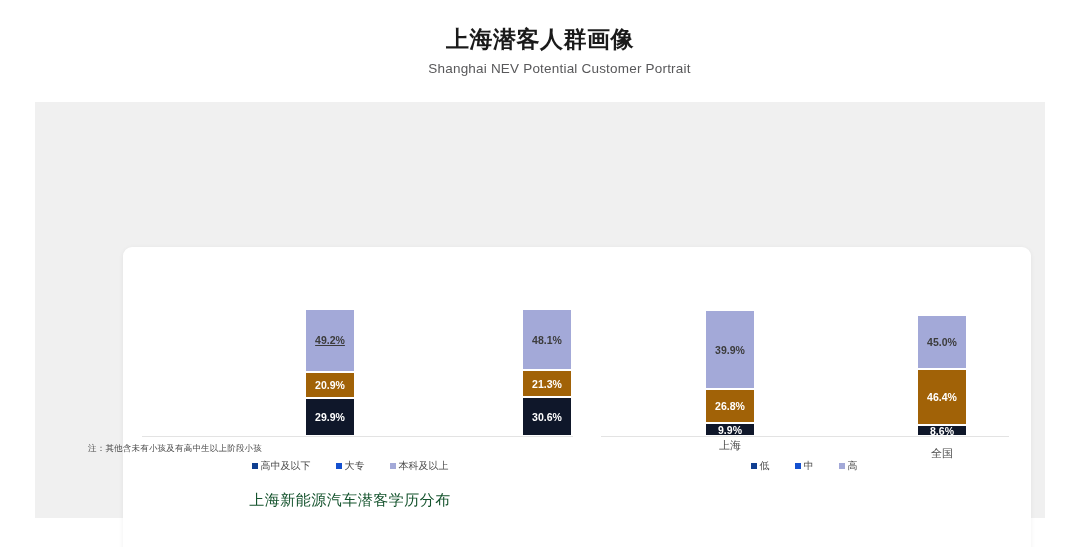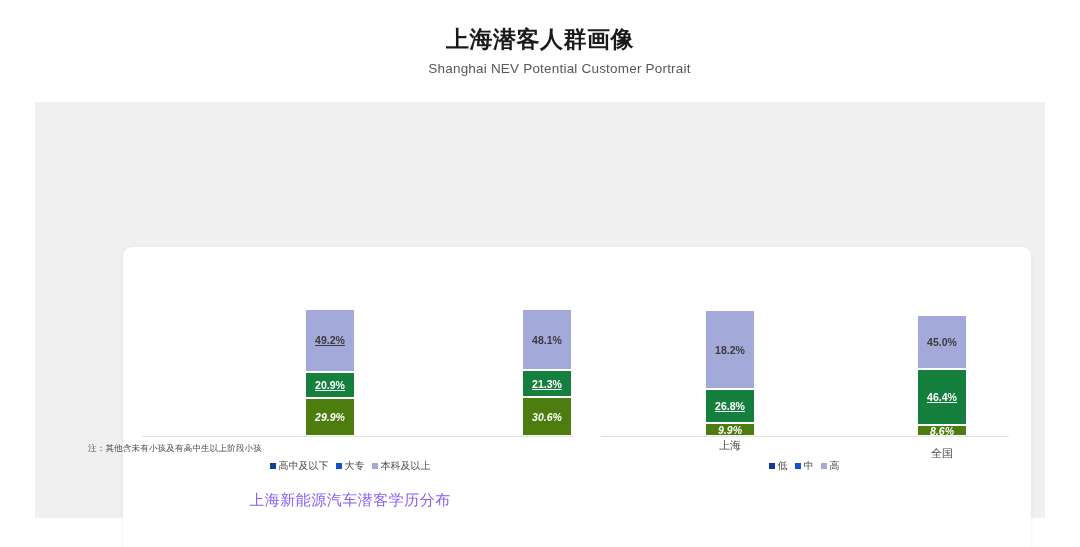--- a/index.html
+++ b/index.html
@@ -100,22 +100,22 @@
     box-sizing: border-box;
     border: 1px solid #ffffff;
     display: flex;
     align-items: center;
     justify-content: center;
     font-size: 10.5px;
     font-weight: bold;
     overflow: hidden;
     white-space: nowrap;
   }
-  .seg.low  { background: #4d7c0f; color: #ffffff; font-style: italic; }
-  .seg.mid  { background: #15803d; color: #ffffff; text-decoration: underline; }
+  .seg.low  { background: #0f172a; color: #ffffff; }
+  .seg.mid  { background: #a16207; color: #ffffff; }
   .seg.high { background: #a3a9d8; color: #3c3c3c; }
 
   
   .cat-row {
     position: absolute;
     top: 191px;
     left: 0;
     width: 100%;
     height: 18px;
   }
@@ -129,21 +129,21 @@
 
   
   .legend {
     position: absolute;
     top: 212px;
     left: 0;
     width: 100%;
     display: flex;
     justify-content: center;
     align-items: center;
-    gap: 7px;
+    gap: 25px;
     font-size: 10px;
     color: #4a4a4a;
   }
   .legend-item {
     display: flex;
     align-items: center;
     gap: 3px;
     white-space: nowrap;
   }
   .legend-swatch {
@@ -153,21 +153,21 @@
   }
 
   
   .caption {
     position: absolute;
     top: 244px;
     left: 0;
     width: 100%;
     text-align: center;
     font-size: 15px;
-    color: #8b5cf6;
+    color: #14532d;
     letter-spacing: 0.5px;
   }
 
   
   .footnote {
     position: absolute;
     left: 88px;
     top: 443px;
     font-size: 8.5px;
     color: #4a4a4a;
@@ -226,21 +226,21 @@
       <div class="caption">上海新能源汽车潜客学历分布</div>
     </div>
 
     <div class="chart-pane pane-right">
       <div class="plot">
         <div class="axis-line"></div>
 
         <div class="bar" style="left:128px; height:126px;">
           <div class="seg low" style="height:13px;">9.9%</div>
           <div class="seg mid" style="height:34px;">26.8%</div>
-          <div class="seg high" style="height:79px;">18.2%</div>
+          <div class="seg high" style="height:79px;">39.9%</div>
         </div>
 
         <div class="bar" style="left:340px; height:121px;">
           <div class="seg low" style="height:11px;">8.6%</div>
           <div class="seg mid" style="height:56px;">46.4%</div>
           <div class="seg high" style="height:54px;">45.0%</div>
         </div>
       </div>
 
       <div class="cat-row">

